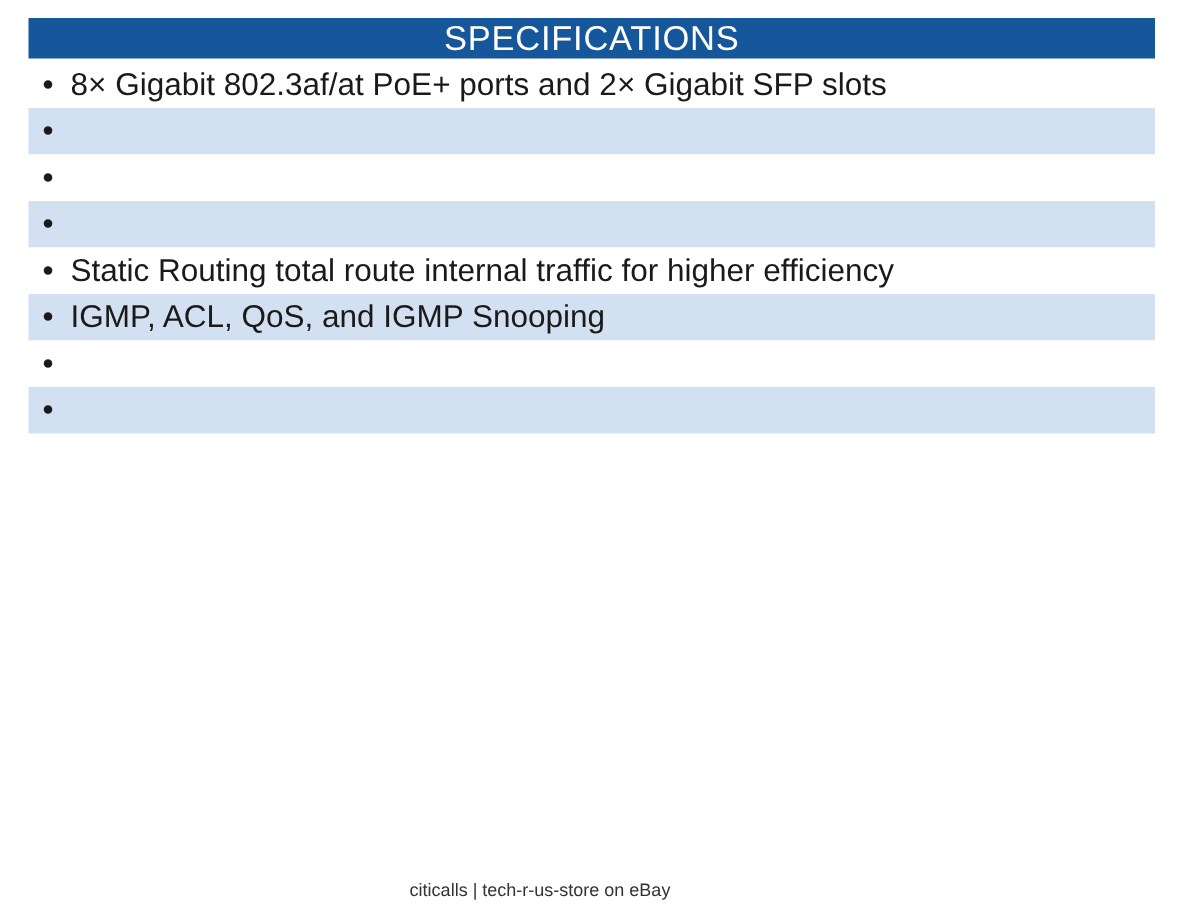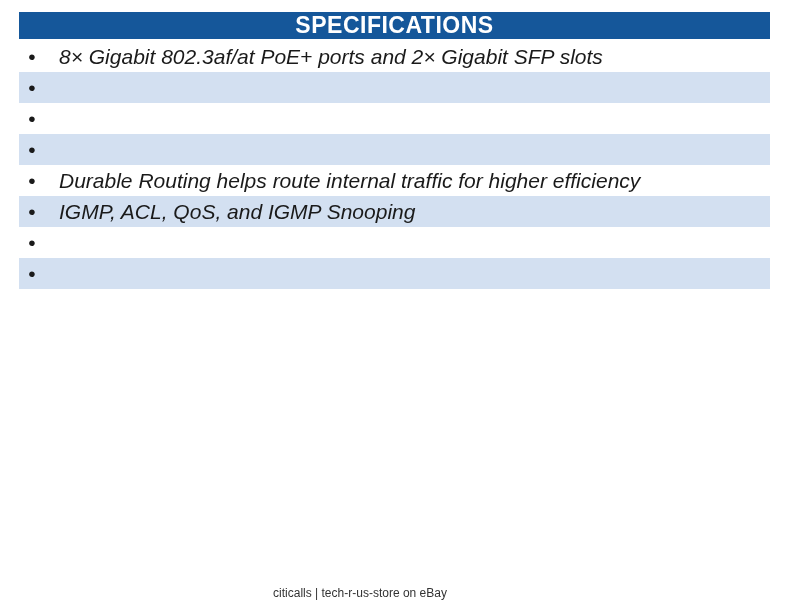--- a/index.html
+++ b/index.html
@@ -22,21 +22,21 @@
     left: 19px;
     top: 12px;
     width: 751px;
   }
   .spec-header {
     background: var(--header_bg);
     color: var(--header_text);
     height: 27px;
     line-height: 27px;
     text-align: center;
-    font-weight: bold;
+    font-weight: normal;
     font-size: 23px;
     letter-spacing: 0.5px;
   }
   .spec-rows {
     padding-top: 2px;
   }
   .row {
     height: 31px;
     display: flex;
     align-items: center;
@@ -48,23 +48,22 @@
     background: var(--stripe);
   }
   .bullet {
     width: 14px;
     margin-left: 6px;
     text-align: center;
     font-size: 21px;
     flex: 0 0 auto;
   }
   .spec-text {
-    margin-left: 20px;
+    margin-left: 8px;
     white-space: nowrap;
-    font-style: italic;
   }
   .footer {
     position: absolute;
     left: 0;
     top: 586px;
     width: 720px;
     text-align: center;
     font-size: 12px;
     color: var(--footer_text);
   }
@@ -83,21 +82,21 @@
       <span class="bullet">•</span>
     </div>
     <div class="row">
       <span class="bullet">•</span>
     </div>
     <div class="row alt">
       <span class="bullet">•</span>
     </div>
     <div class="row">
       <span class="bullet">•</span>
-      <span class="spec-text">Durable Routing helps route internal traffic for higher efficiency</span>
+      <span class="spec-text">Static Routing total route internal traffic for higher efficiency</span>
     </div>
     <div class="row alt">
       <span class="bullet">•</span>
       <span class="spec-text">IGMP, ACL, QoS, and IGMP Snooping</span>
     </div>
     <div class="row">
       <span class="bullet">•</span>
     </div>
     <div class="row alt">
       <span class="bullet">•</span>

